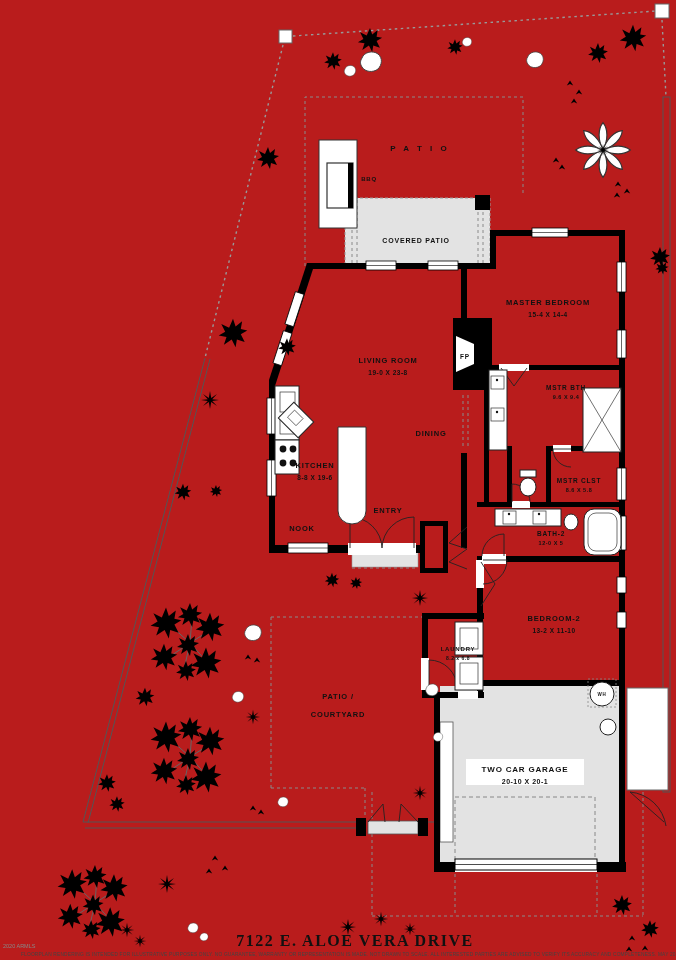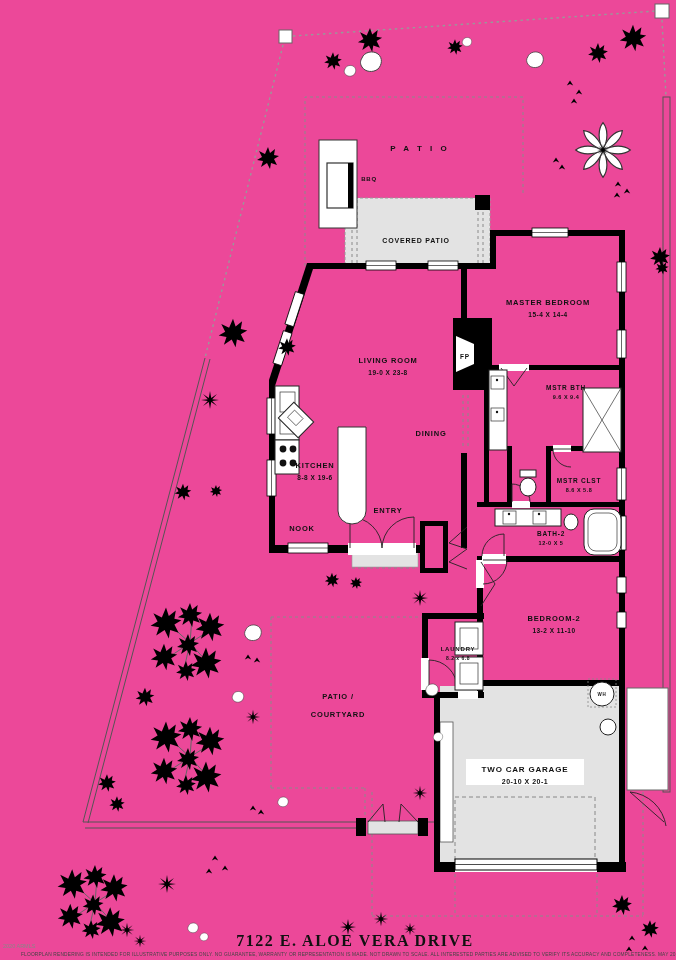--- a/index.html
+++ b/index.html
@@ -1,16 +1,16 @@
 <!DOCTYPE html>
 <html><head>
 <meta charset="utf-8">
 <style>
   html,body{margin:0;padding:0;background:#ffffff;}
-  #stage{position:relative;width:676px;height:960px;background:#ec4899;overflow:hidden;}
+  #stage{position:relative;width:676px;height:960px;background:#b91c1c;overflow:hidden;}
   svg{position:absolute;left:0;top:0;}
   text{font-family:"Liberation Sans", sans-serif;fill:#111;}
   .room-label{font-weight:bold;}
   .title-text{font-family:"Liberation Serif", serif;font-weight:bold;letter-spacing:1.5px;font-size:16px;}
   .disclaimer-text{font-size:4.8px;fill:#444;letter-spacing:.2px;}
   .watermark-text{font-size:5.5px;fill:#888;}
   .wall{fill:#000;}
   .win{fill:#fff;stroke:#000;stroke-width:.8;}
   .fix{fill:#fff;stroke:#222;stroke-width:1;}
   .fixthin{fill:none;stroke:#333;stroke-width:.7;}

